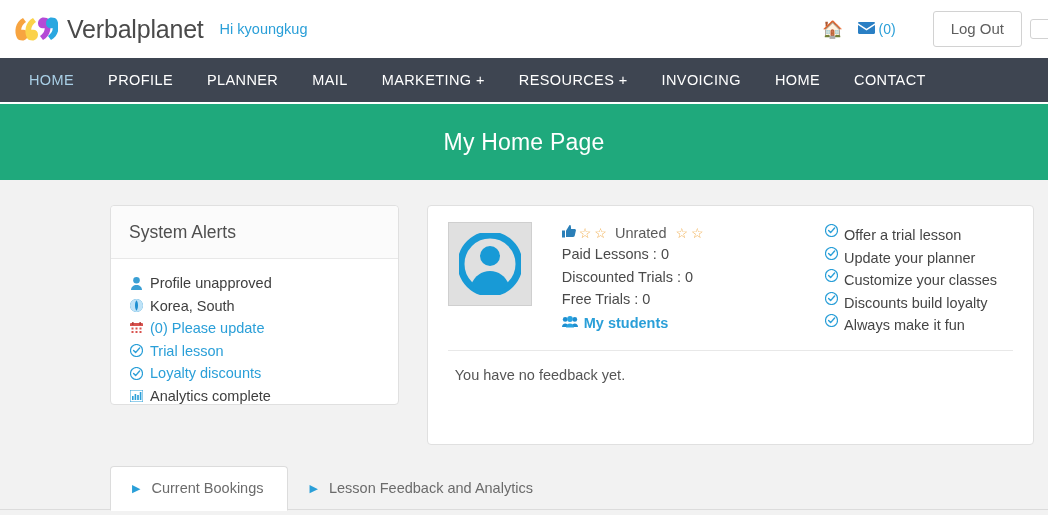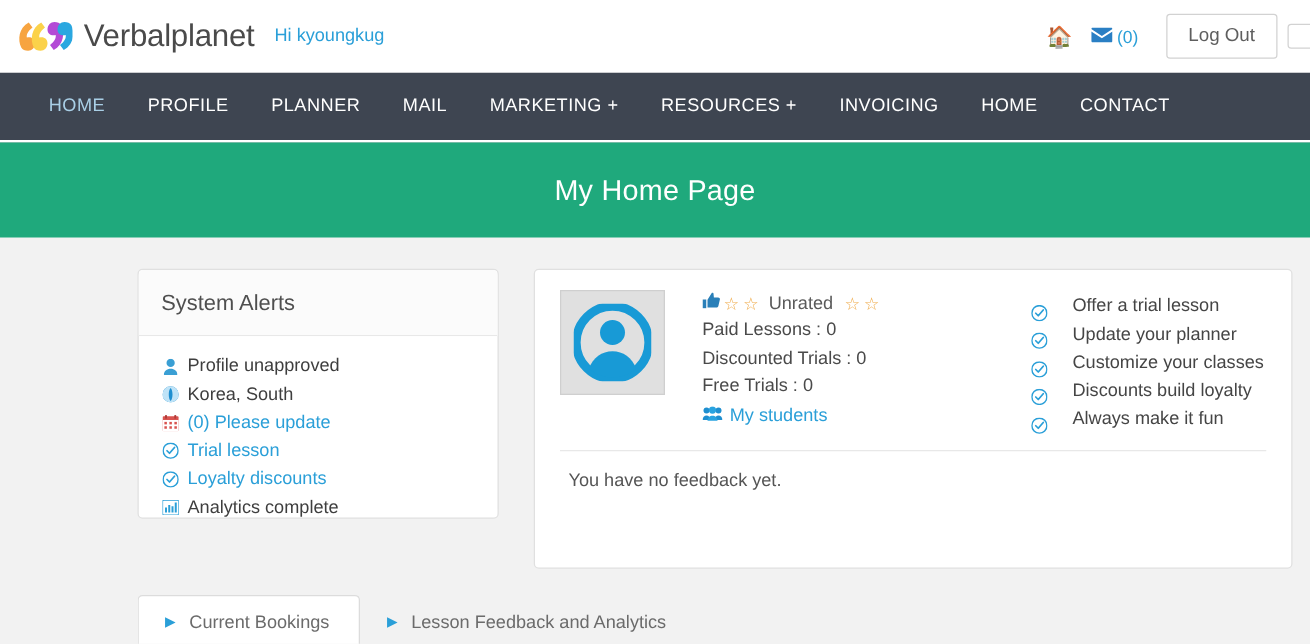--- a/index.html
+++ b/index.html
@@ -44,39 +44,39 @@
   .ico-home { color: #2a7fc4; font-size: 17px; line-height: 1; margin-right: 14px; }
   .ico-mail { color: #2a7fc4; font-size: 14px; line-height: 1; }
   .mail-count { color: #2a9fd8; font-size: 14px; margin-left: 4px; }
   .btn-outline {
     border: 1px solid #d2d2d2;
     background: #ffffff;
     color: #5e5e5e;
     font-size: 15px;
     border-radius: 3px;
     padding: 9px 17px;
-    margin-left: 22px;
+    margin-left: 37px;
     font-family: "Liberation Sans", sans-serif;
     line-height: 1.1;
     cursor: pointer;
   }
   .btn-edge {
     margin-left: 8px;
     margin-right: -18px;
     width: 36px;
     padding-left: 0; padding-right: 0;
   }
 
   
   .navbar {
     background: #3e4551;
-    height: 56px;
+    height: 46px;
     display: flex;
     align-items: center;
-    padding-left: 22px;
+    padding-left: 12px;
     border-bottom: 2px solid #ffffff;
   }
   .nav-item {
     color: #ffffff;
     font-size: 14.5px;
     letter-spacing: 0.4px;
     padding: 0 17px;
     cursor: pointer;
     white-space: nowrap;
   }
@@ -149,24 +149,25 @@
   }
   .stats { margin-left: 30px; flex: 1 1 auto; }
   .rating-row { display: flex; align-items: center; gap: 3px; font-size: 14.5px; color: #5a5a5a; height: 21px; }
   .rating-row .star { color: #f0ad4e; font-size: 14px; }
   .rating-row .unrated { margin: 0 6px 0 5px; color: #5a5a5a; }
   .stat-line { font-size: 14.5px; color: #4a4a4a; line-height: 22.5px; }
   .students-link {
     display: flex; align-items: center; gap: 6px;
     font-size: 14.5px; color: #2a9fd8; line-height: 22px; cursor: pointer;
     margin-top: 1px;
+    font-weight: bold;
   }
   .tips { width: 190px; flex: 0 0 auto; padding-top: 2px; }
   .tip-row {
-    display: flex; align-items: flex-end; gap: 20px;
+    display: flex; align-items: flex-start; gap: 6px;
     font-size: 14.5px; color: #454545; line-height: 22.5px; white-space: nowrap;
   }
   .feedback-wrap { margin: 13px 20px 0 20px; border-top: 1px solid #e8e8e8; padding-top: 16px; }
   .feedback-txt { font-size: 14.5px; color: #555555; padding-left: 7px; }
 
   
   .tabs-area {
     margin-top: 21px;
     padding-left: 110px;
     display: flex;

